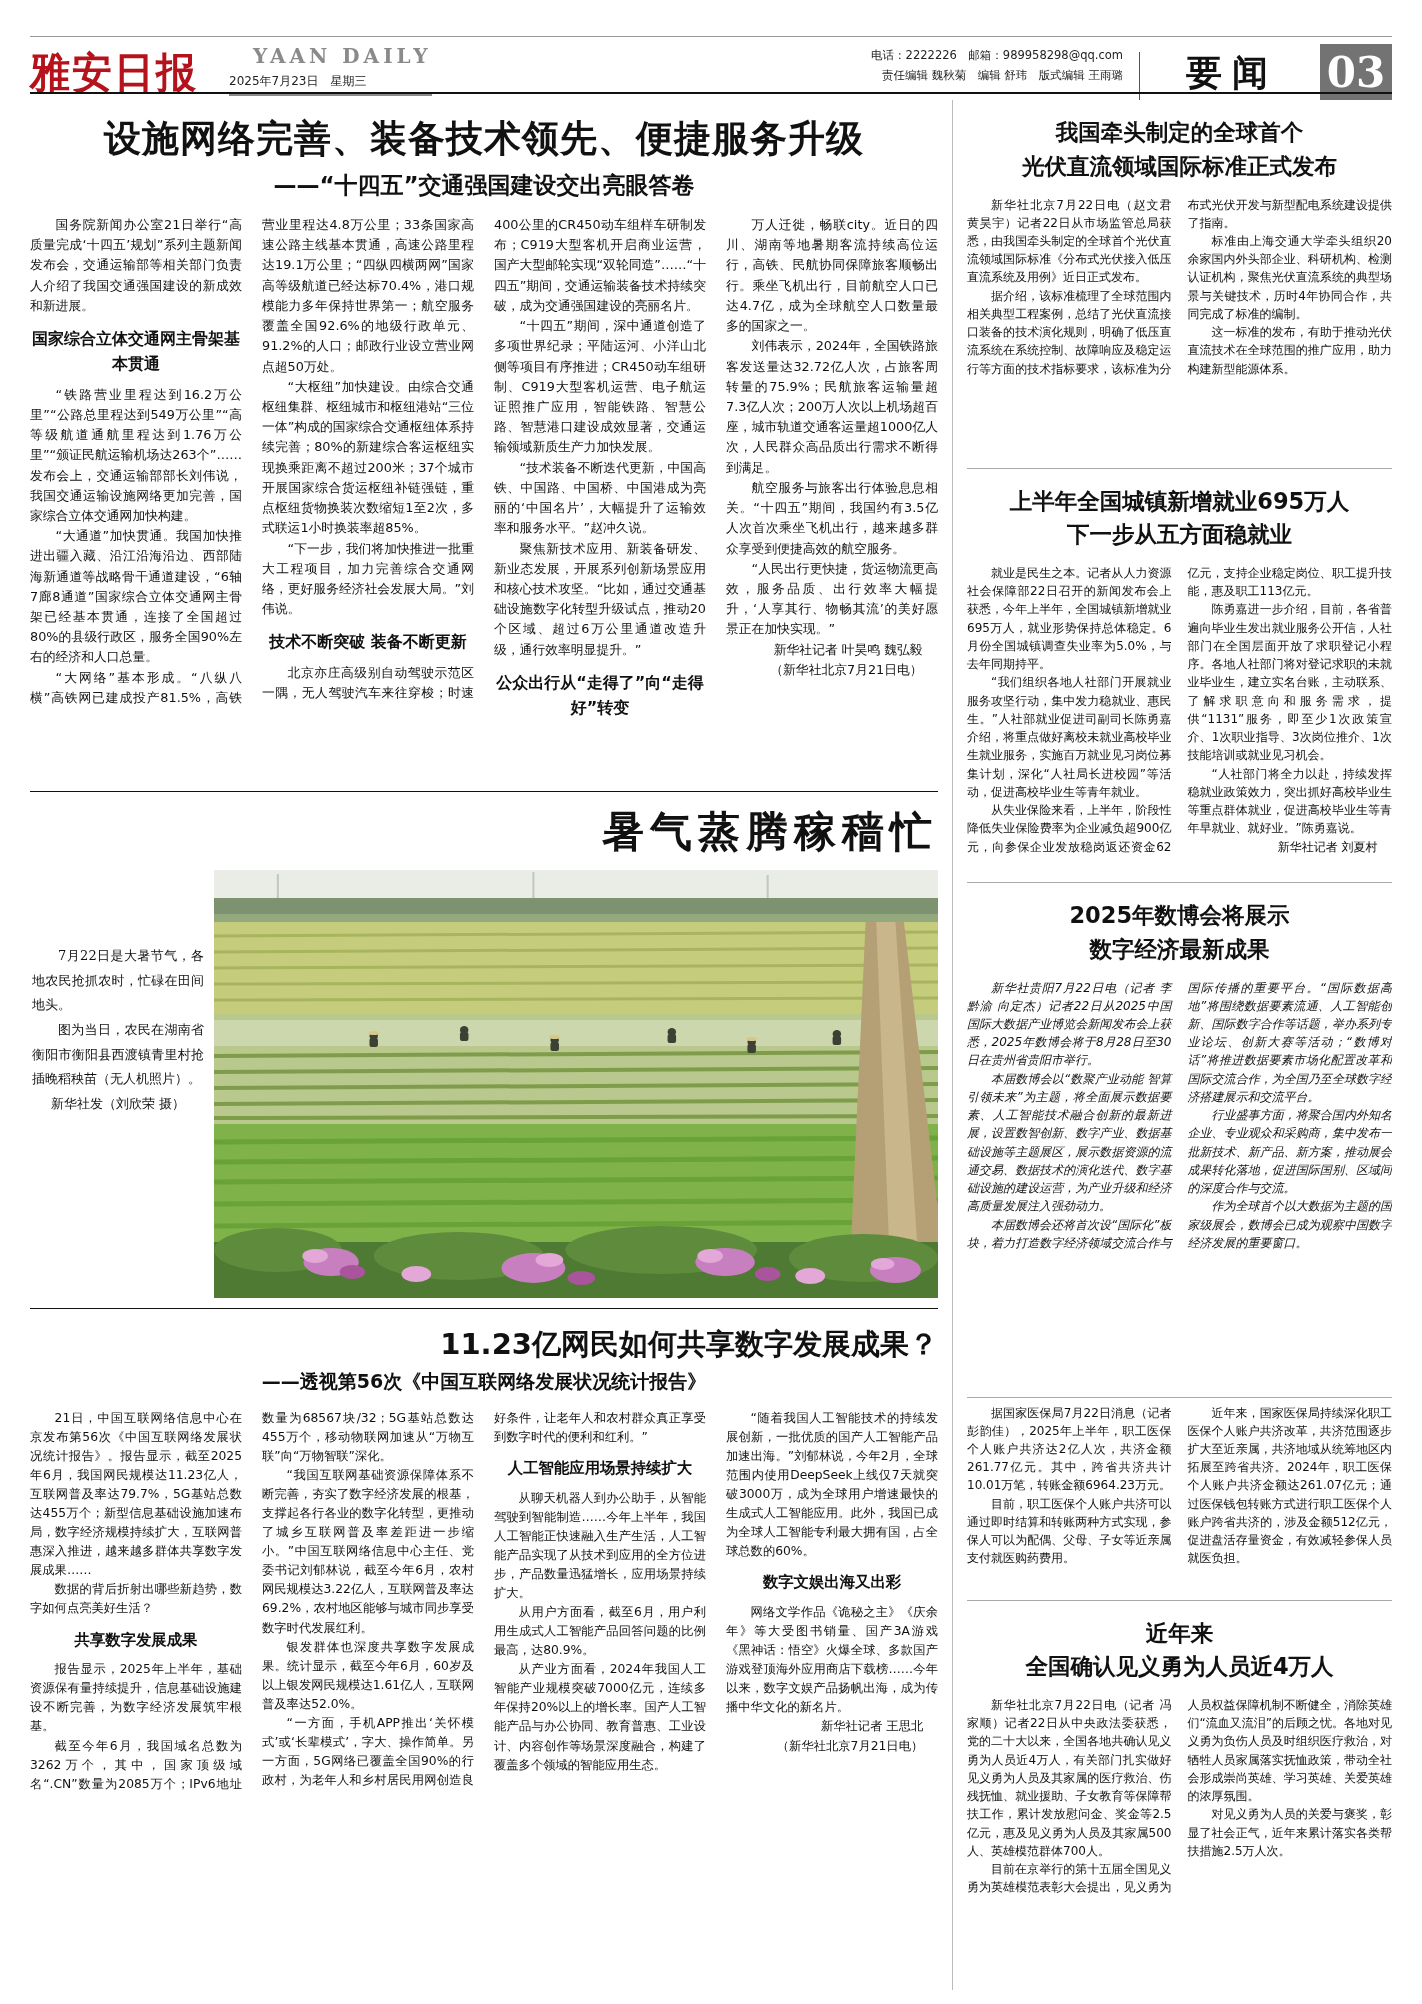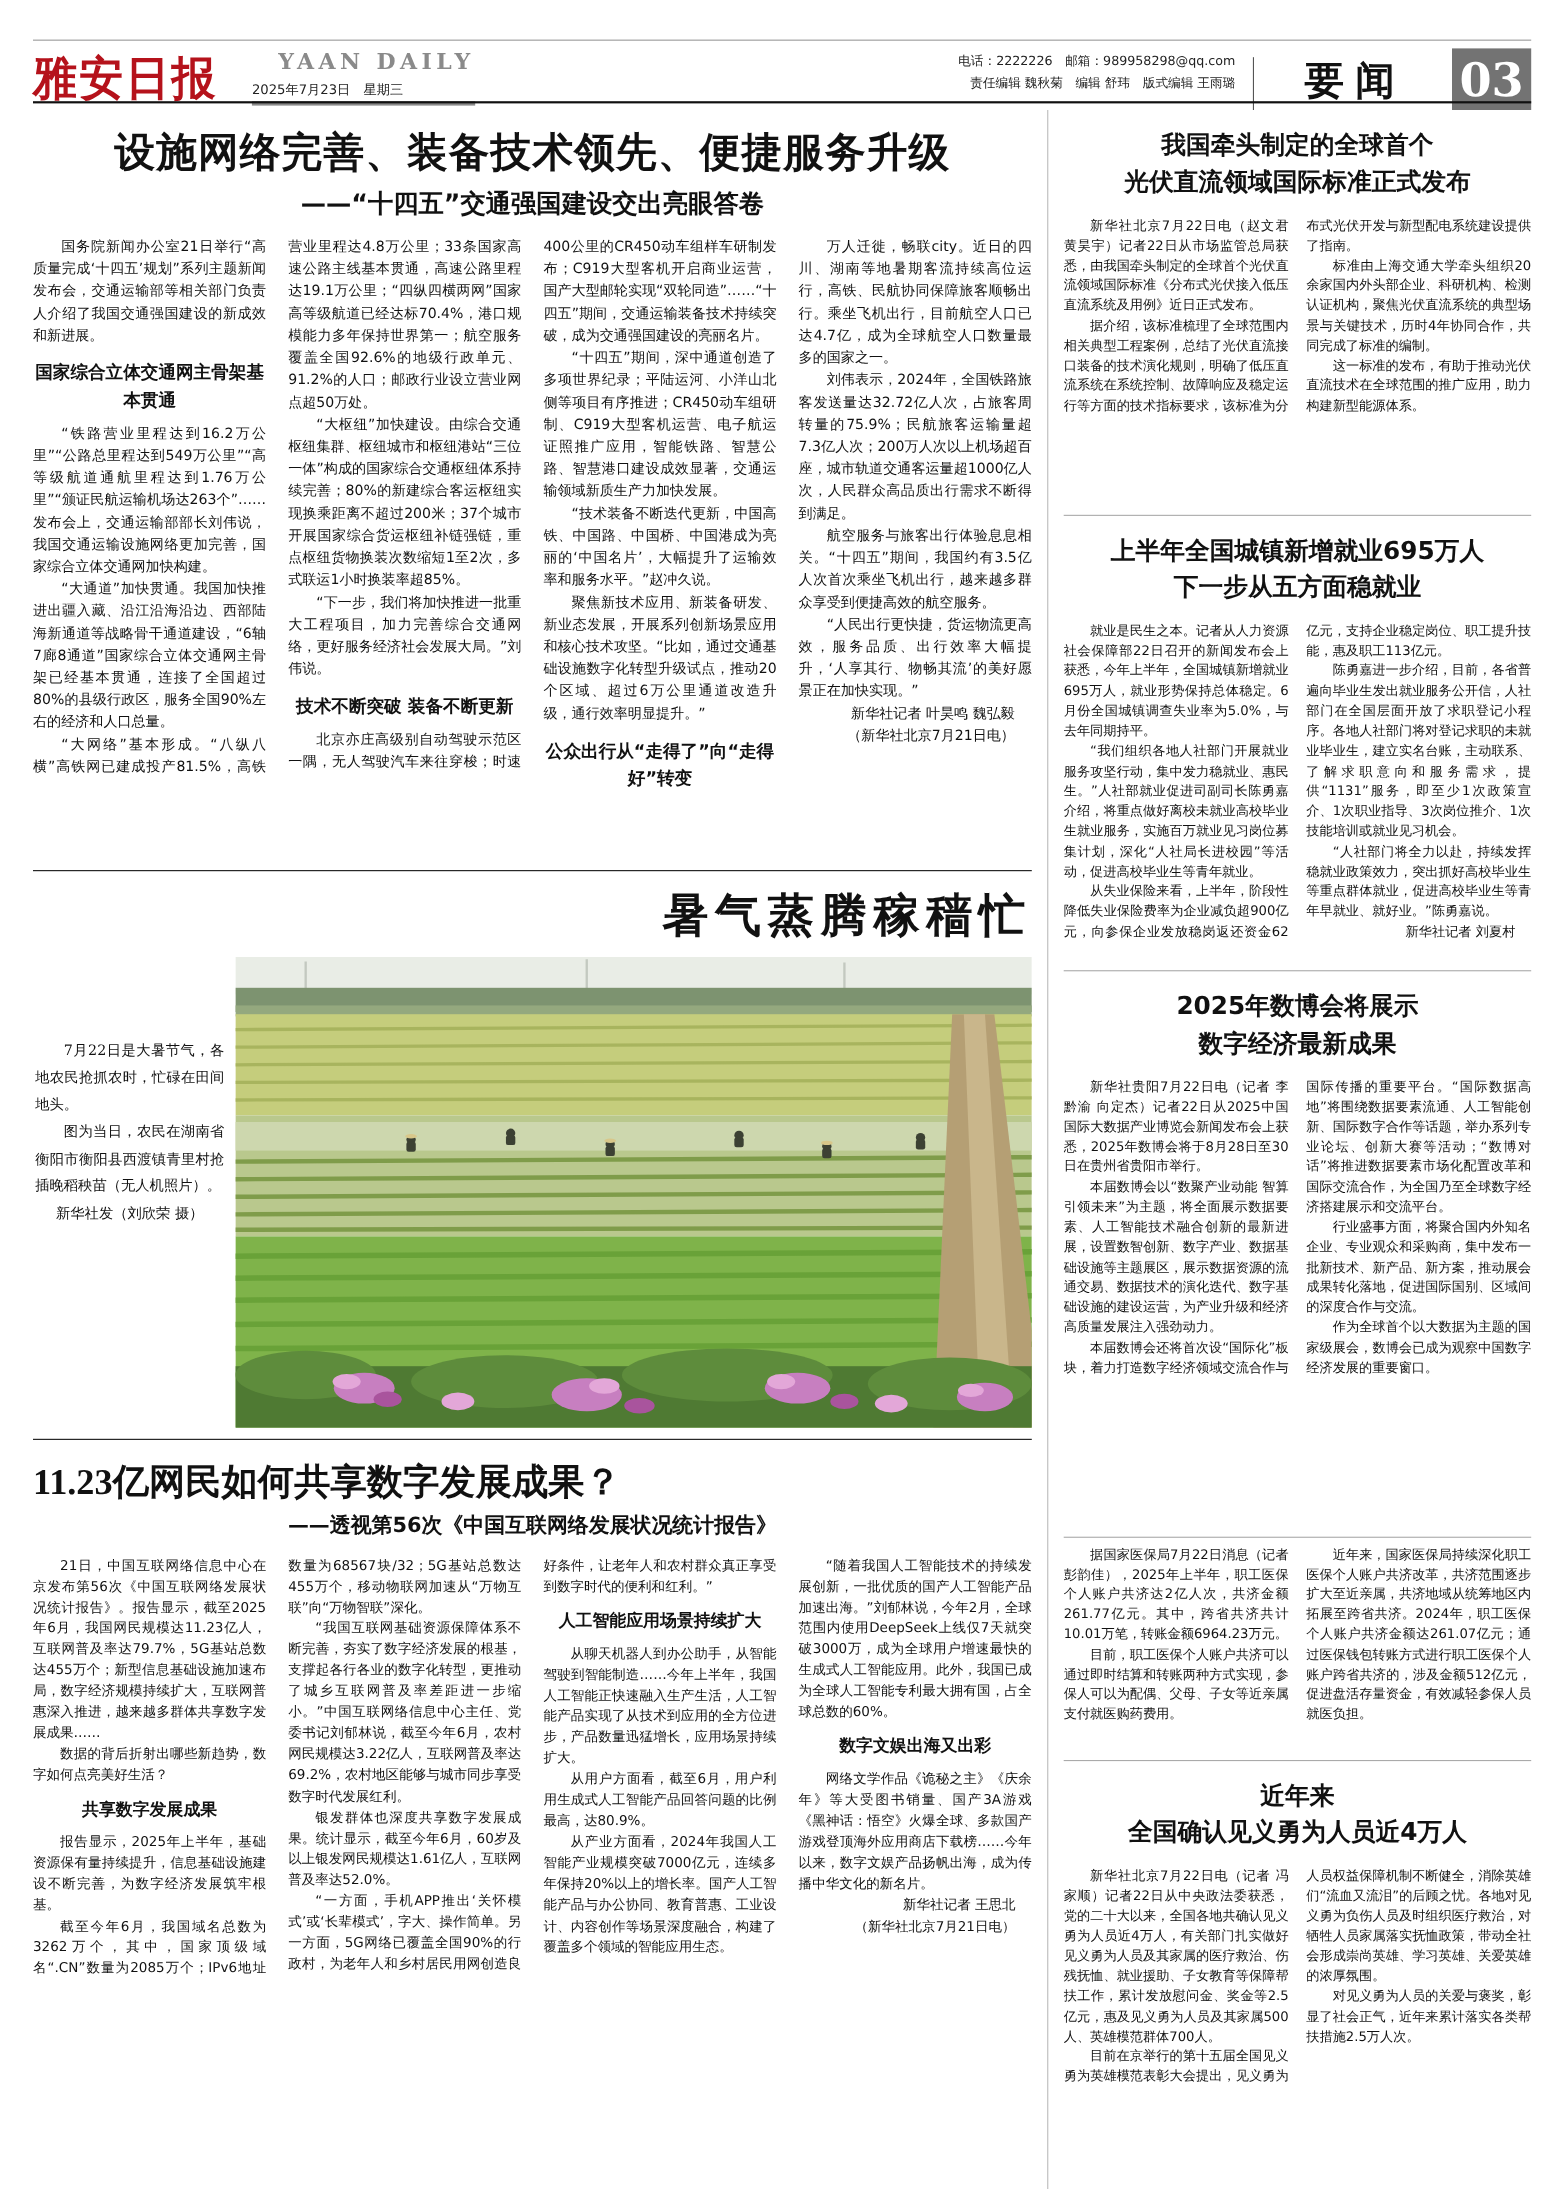--- a/index.html
+++ b/index.html
@@ -40,32 +40,32 @@
   
   .hr-black{border-top:1.5px solid #111;margin:10px 0;}
   .photo-title{font-size:42px;font-weight:900;text-align:right;letter-spacing:6px;margin:12px 0 10px;}
   .photo-row{display:flex;height:428px;}
   .photo-caption{width:172px;font-size:13px;line-height:1.9;padding:74px 10px 0 2px;font-family:"DejaVu Serif","Liberation Serif",serif;}
   .photo-caption .byline{text-align:center;padding-right:0;}
   .photo-frame{flex:1;}
   .photo-frame svg{display:block;width:100%;height:100%;}
 
   
-  .bottom-head{font-size:33px;font-weight:900;text-align:left;margin:16px 0 4px;font-family:Liberation Serif, serif;}
+  .bottom-head{font-size:29px;font-weight:900;text-align:right;margin:16px 0 4px;}
   .bottom-sub{font-size:19px;font-weight:bold;text-align:center;margin:2px 0 14px;}
   .bottom-body{column-count:4;column-gap:20px;font-size:12.3px;line-height:1.55;height:438px;overflow:hidden;}
 
   
   .r-article{padding:6px 0 10px;}
   .r-article + .r-article{border-top:1px solid #aaa;}
   .r-head{font-size:22.5px;font-weight:900;text-align:center;line-height:1.5;margin:10px 0 12px;}
   .r-body{column-count:2;column-gap:16px;font-size:12px;line-height:1.52;overflow:hidden;}
   .rb-a2{height:262px;}
   .rb-a3{height:308px;}
-  .rb-a4{height:408px;}
+  .rb-a4{height:408px;font-style:italic;}
   .rb-a5{height:186px;}
   .rb-a6{height:238px;}
 </style>
 </head>
 <body>
 
 <div class="page">
 
   <div class="top-rule"></div>
 

